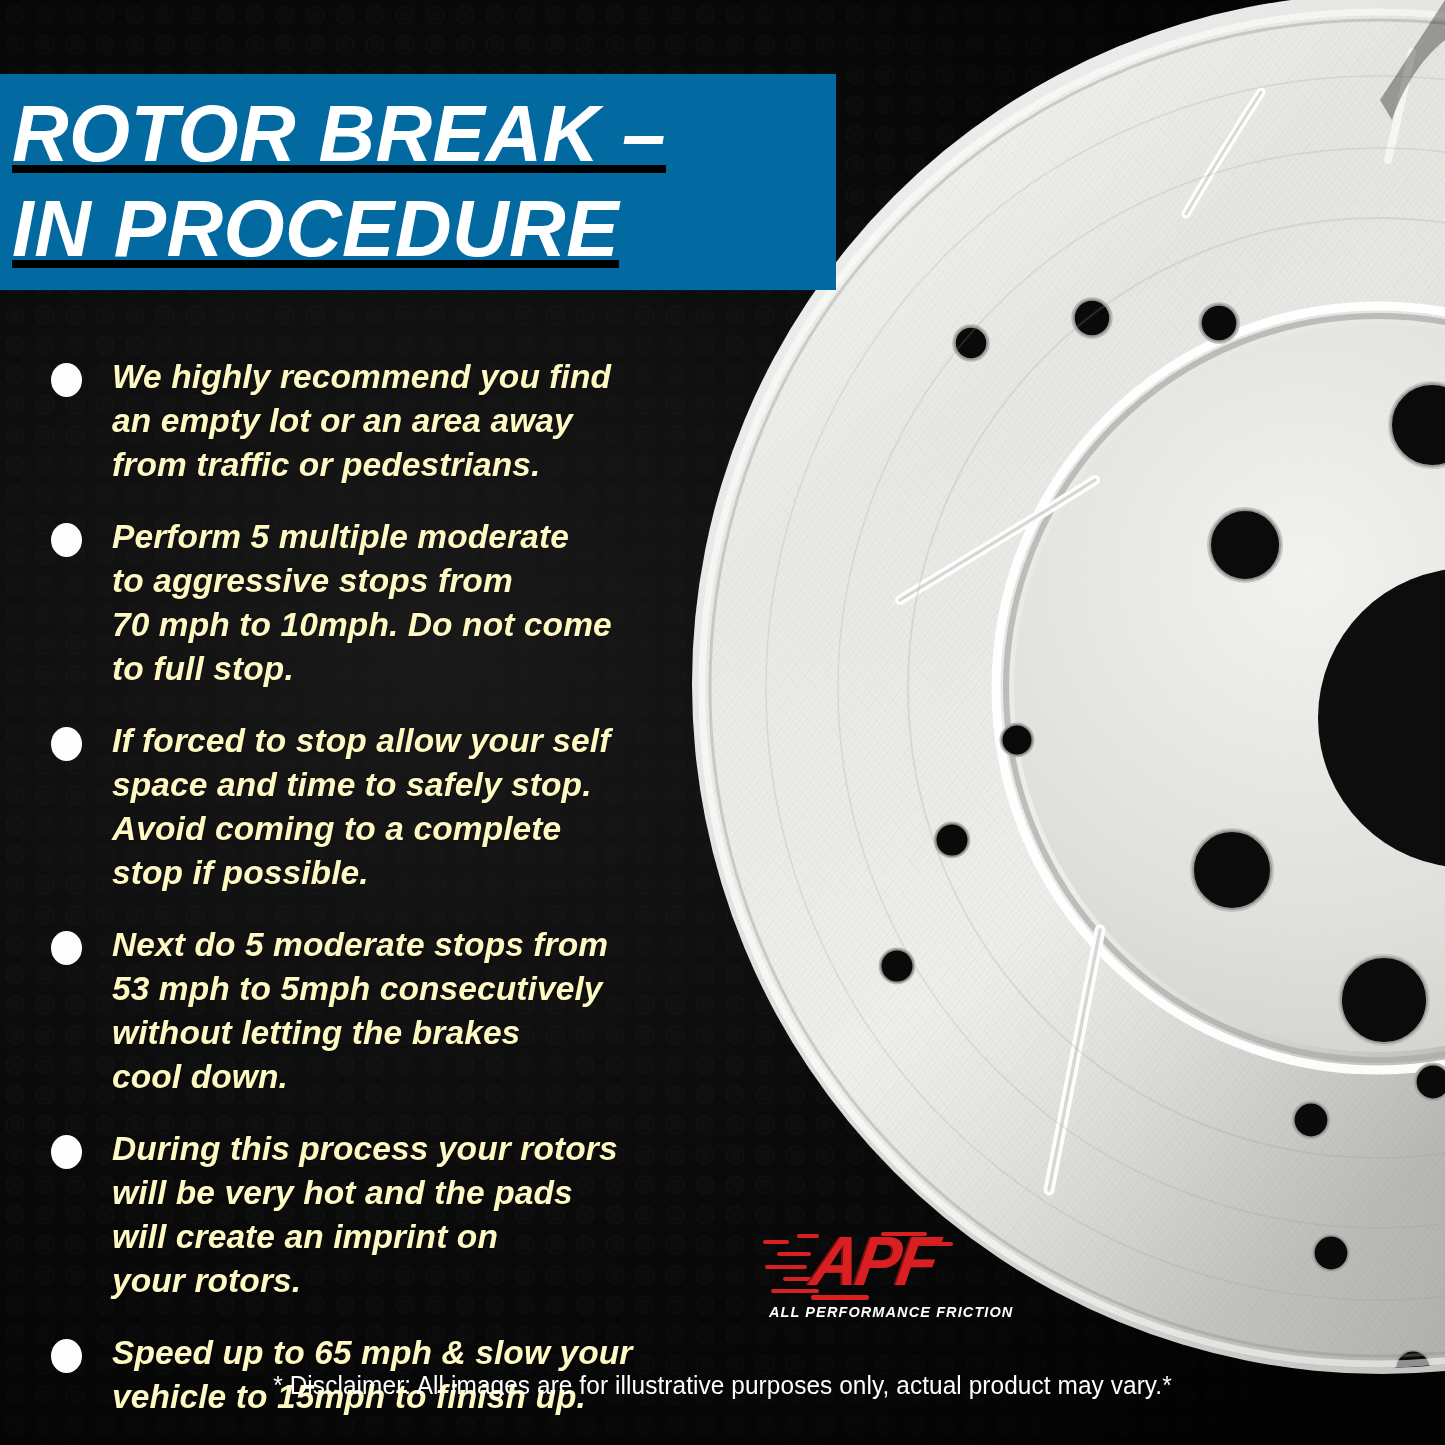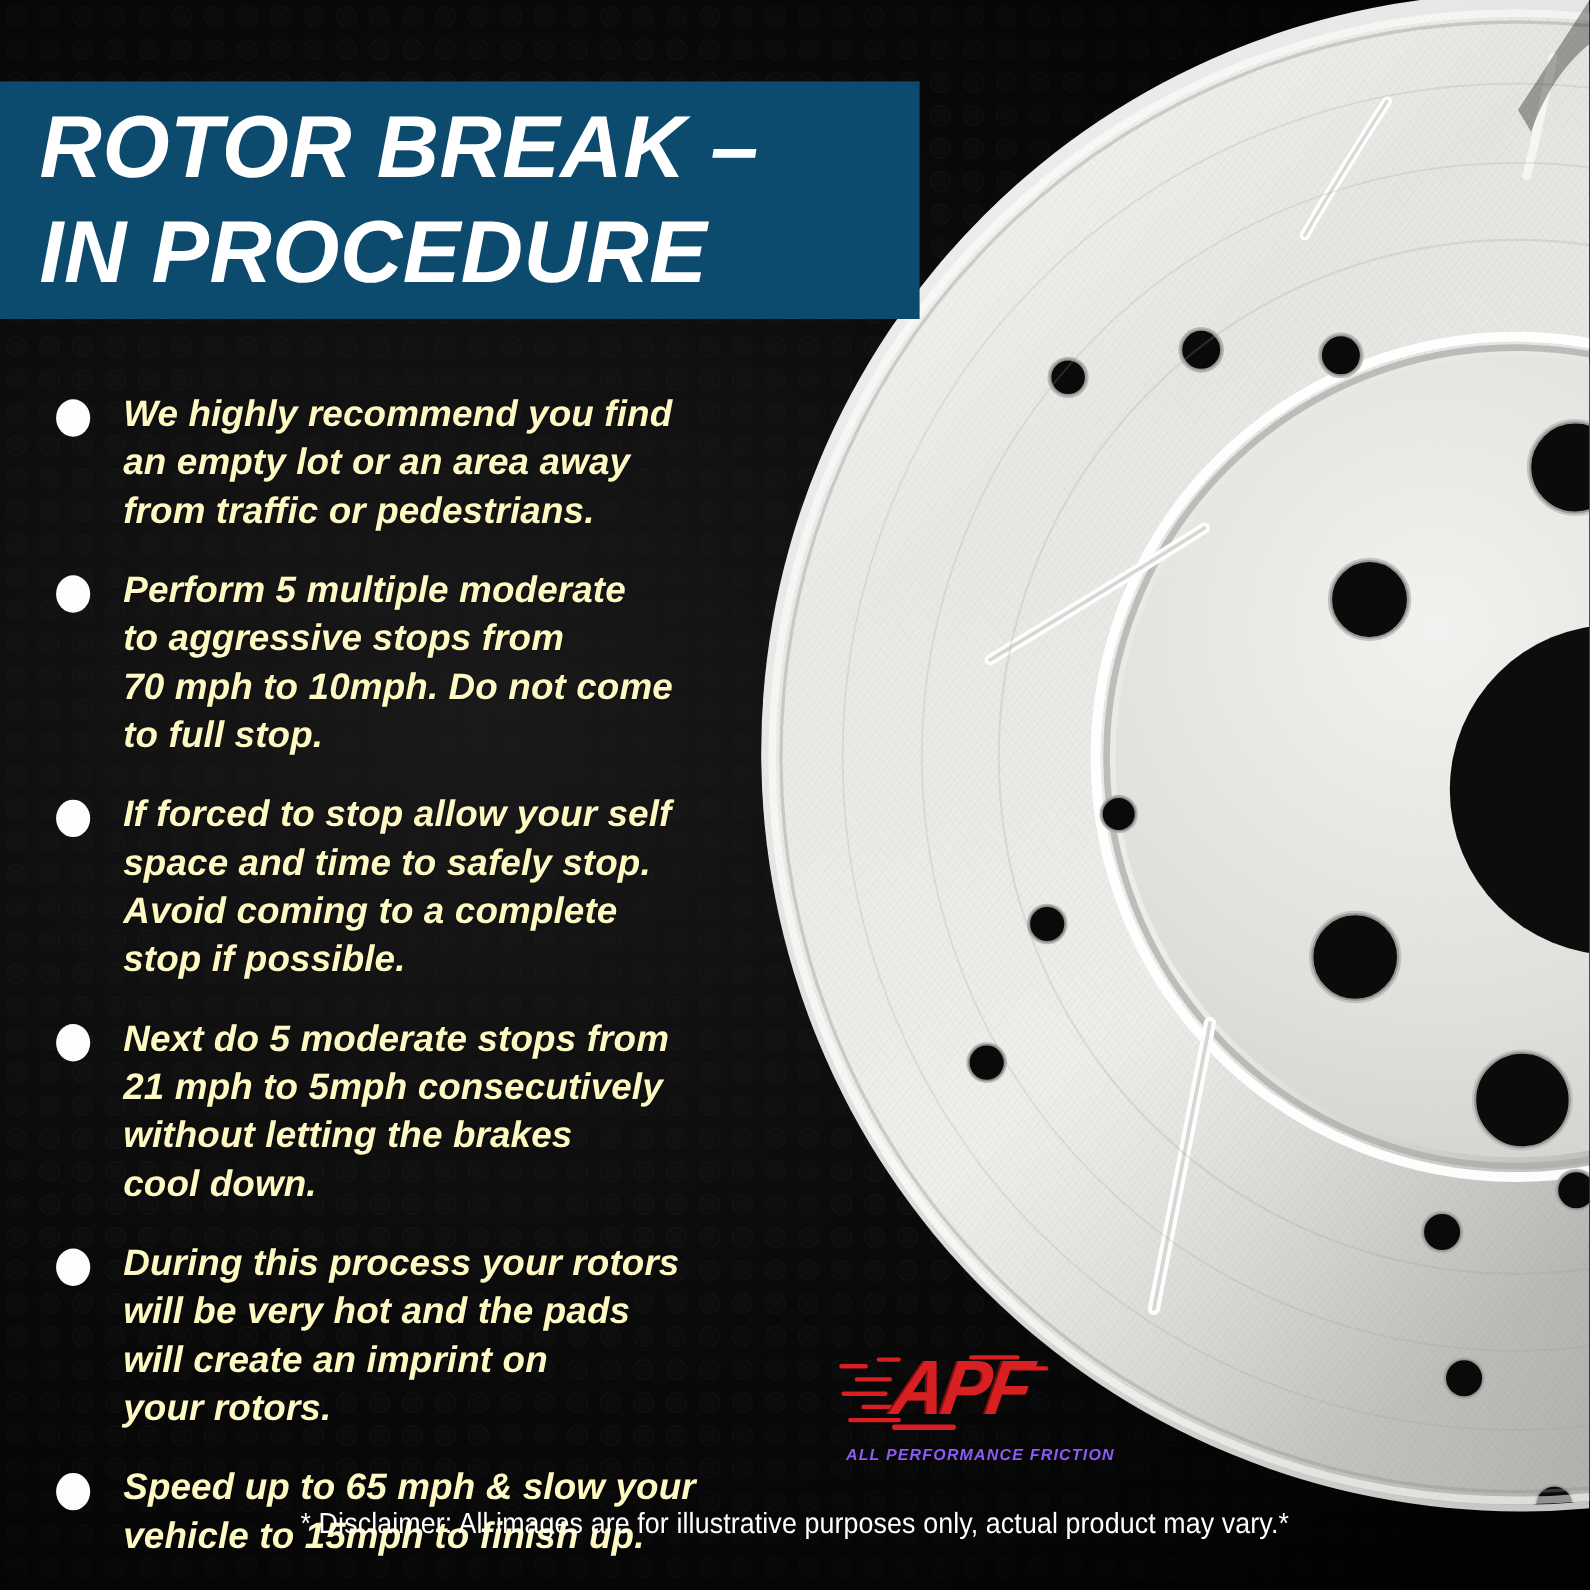--- a/index.html
+++ b/index.html
@@ -41,23 +41,24 @@
     pointer-events: none;
   }
 
   
   .title-banner {
     position: absolute;
     left: 0;
     top: 74px;
     width: 836px;
     height: 216px;
-    background: #0c4a6e;
+    background: #0369a1;
     box-sizing: border-box;
-    padding: 12px 0 0 36px;
+    padding: 12px 0 0 12px;
+    text-decoration: underline;
   }
   .title-banner .line {
     color: #ffffff;
     font-weight: bold;
     font-style: italic;
     font-size: 80px;
     line-height: 95px;
     letter-spacing: 0.5px;
     white-space: nowrap;
     font-family: "Liberation Sans", sans-serif;
@@ -130,28 +131,27 @@
   .streak {
     position: absolute;
     background: #d81f21;
     height: 4px;
     border-radius: 2px;
   }
   .logo-tag {
     position: absolute;
     left: 6px;
     top: 72px;
-    color: #8b5cf6;
+    color: #ffffff;
     font-weight: bold;
     font-style: italic;
     font-size: 14.5px;
     letter-spacing: 1.1px;
     white-space: nowrap;
     font-family: "Liberation Sans", sans-serif;
-    margin-top: 11px;
   }
 
   
   .disclaimer {
     position: absolute;
     left: 0;
     top: 1370px;
     width: 1445px;
     text-align: center;
     color: #ffffff;
@@ -333,21 +333,21 @@
       <span class="bullet-dot"></span>
       <div class="bullet-text">If forced to stop allow your self
 space and time to safely stop.
 Avoid coming to a complete
 stop if possible.</div>
     </div>
 
     <div class="bullet-row">
       <span class="bullet-dot"></span>
       <div class="bullet-text">Next  do 5 moderate stops from
-21 mph to 5mph consecutively
+53 mph to 5mph consecutively
 without letting the brakes
 cool down.</div>
     </div>
 
     <div class="bullet-row">
       <span class="bullet-dot"></span>
       <div class="bullet-text">During this process your rotors
 will be very hot and the pads
 will create an imprint on
 your rotors.</div>

